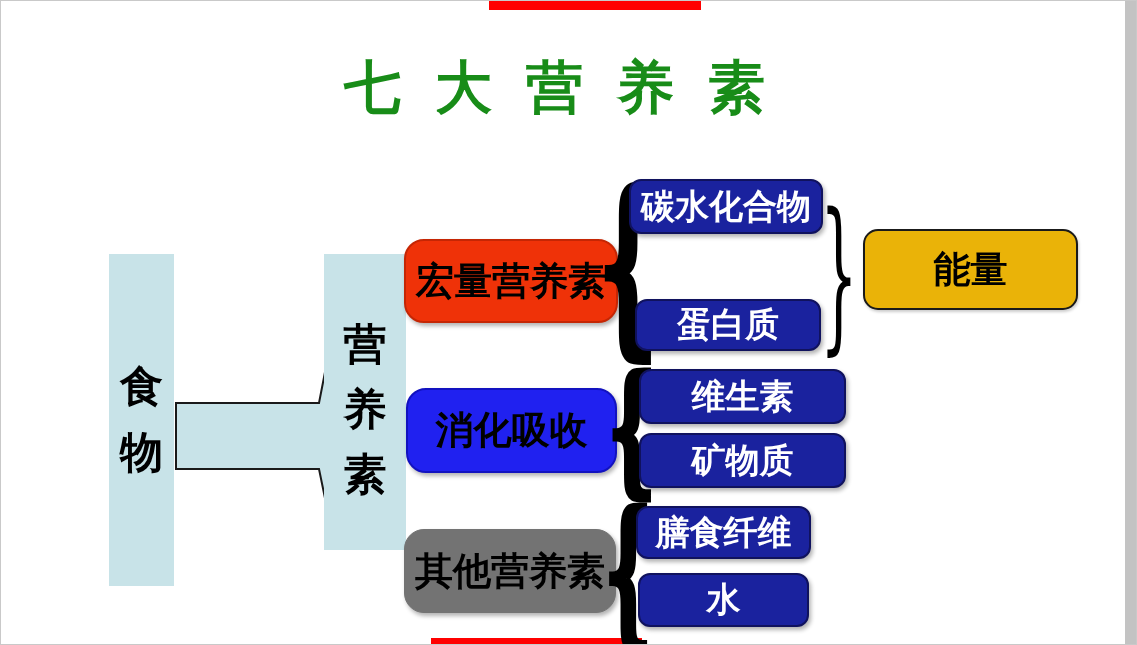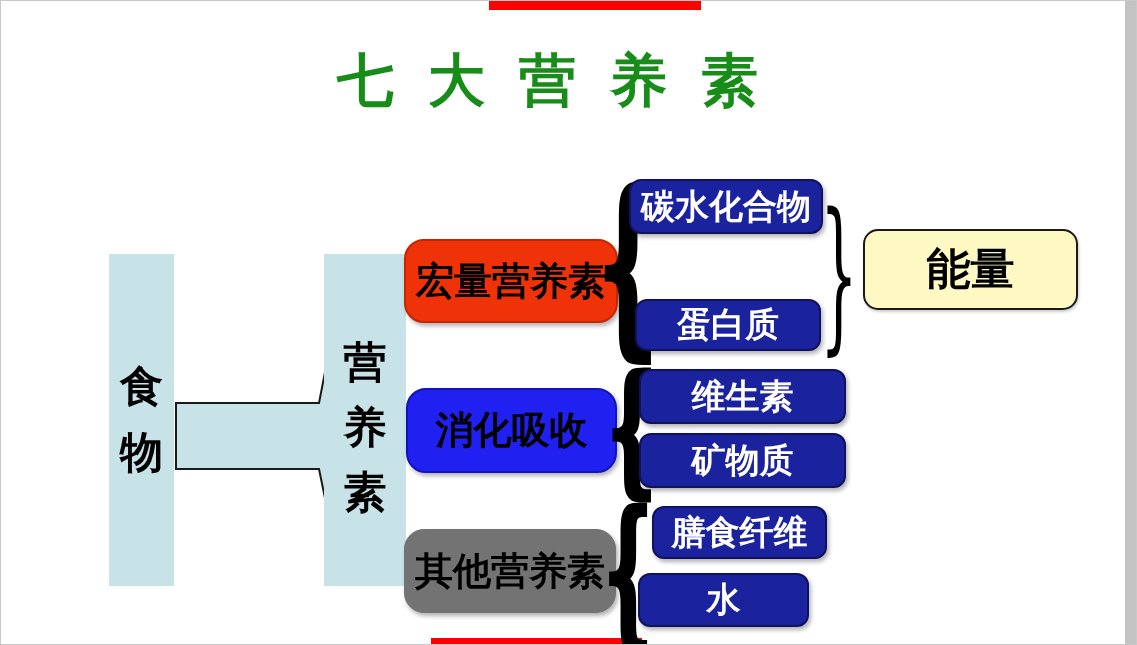--- a/index.html
+++ b/index.html
@@ -2,34 +2,34 @@
 <html><head>
 <meta charset="utf-8">
 <style>
   html,body{margin:0;padding:0;background:#ffffff;}
   .slide{
     position:relative; width:1137px; height:645px; overflow:hidden;
     background:#ffffff; box-sizing:border-box; border:1px solid #c9c9c9;
     font-family:"Liberation Serif","DejaVu Serif",serif;
   }
   .title{
-    position:absolute; left:0; top:42px; width:1125px; margin:1px;
+    position:absolute; left:0; top:42px; width:1125px; margin:8px;
     text-align:center; color:#188c18; font-weight:bold; font-size:57px;
     letter-spacing:34px; line-height:72px;
     font-family:"Liberation Sans","DejaVu Sans",sans-serif;
   }
   .palebox{
     position:absolute; background:#c8e3e8;
     display:flex; align-items:center; justify-content:center;
     color:#000; font-weight:bold;
   }
   .vtext{ width:1.08em; margin:0 auto; text-align:center; word-break:break-all; }
   .food{ left:108px; top:253px; width:65px; height:332px; font-size:43px; }
   .food .vtext{ line-height:66px; }
-  .nutrients{ left:323px; top:253px; width:82px; height:332px; font-size:43px; padding-top:14px; box-sizing:border-box; }
+  .nutrients{ left:323px; top:253px; width:82px; height:296px; font-size:43px; padding-top:14px; box-sizing:border-box; }
   .nutrients .vtext{ line-height:65px; }
   .arrow-svg{ position:absolute; left:173px; top:360px; }
   .process{
     position:absolute; left:176px; top:419px; width:142px; height:34px;
     display:flex; align-items:center; justify-content:center;
     font-size:29px; font-weight:bold; color:#111;
   }
   .catbox{
     position:absolute; border-radius:20px; color:#000; font-weight:bold;
     display:flex; align-items:center; justify-content:center;
@@ -42,27 +42,27 @@
     position:absolute; background:#1a229e; border:2px solid #10125e; border-radius:12px;
     color:#ffffff; font-weight:bold; font-size:34px;
     display:flex; align-items:center; justify-content:center;
     box-shadow:2px 3px 4px rgba(0,0,0,0.30); box-sizing:border-box;
   }
   .it-carb{ left:628px; top:178px; width:194px; height:55px; }
   .it-fat { left:634px; top:240px; width:186px; height:54px; }
   .it-pro { left:634px; top:298px; width:186px; height:52px; }
   .it-vit { left:638px; top:368px; width:207px; height:55px; }
   .it-min { left:638px; top:432px; width:207px; height:55px; }
-  .it-fib { left:651px; top:505px; width:175px; height:53px; }
+  .it-fib { left:635px; top:505px; width:175px; height:53px; }
   .it-wat { left:637px; top:572px; width:171px; height:54px; }
   .energy{
     position:absolute; left:862px; top:228px; width:211px; height:77px;
-    background:#fef9c3; border:2px solid #1a1a1a; border-radius:15px;
+    background:#eab308; border:2px solid #1a1a1a; border-radius:15px;
     display:flex; align-items:center; justify-content:center;
-    color:#000; font-weight:bold; font-size:44px;
+    color:#000; font-weight:bold; font-size:37px;
     box-shadow:1px 2px 3px rgba(0,0,0,0.20);
   }
   .brace{
     position:absolute; display:flex; align-items:center; justify-content:center;
     color:#000; font-family:"DejaVu Serif","Liberation Serif",serif; font-weight:bold;
   }
   .brace span{ display:inline-block; }
   .br1{ left:604px; top:168px; width:46px; height:188px; font-size:150px; }
   .br1 span{ transform:scale(0.62,1.28); -webkit-text-stroke:4px #000; }
   .br2{ left:608px; top:360px; width:46px; height:132px; font-size:112px; }

